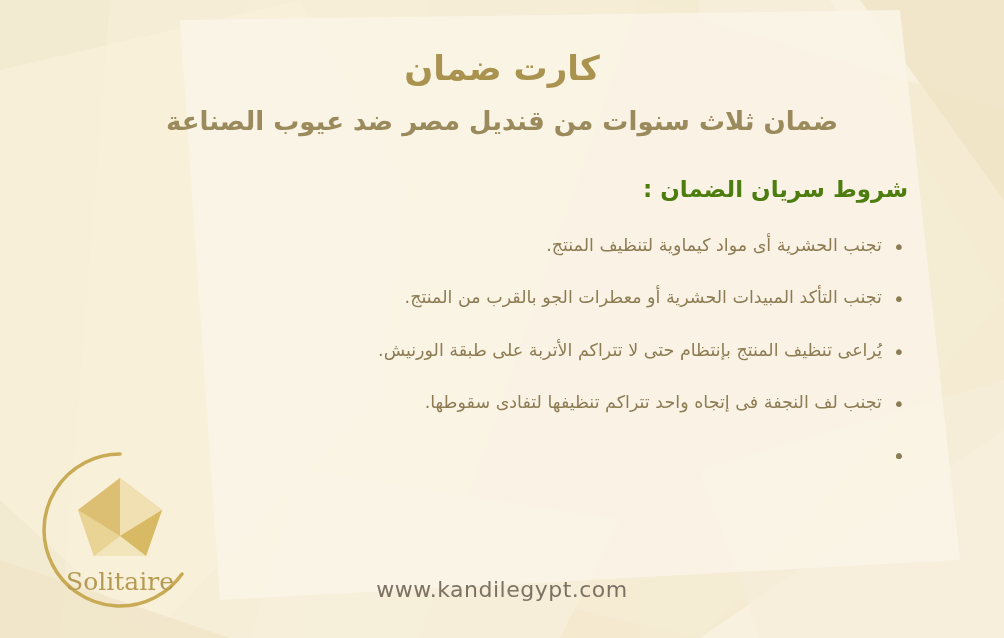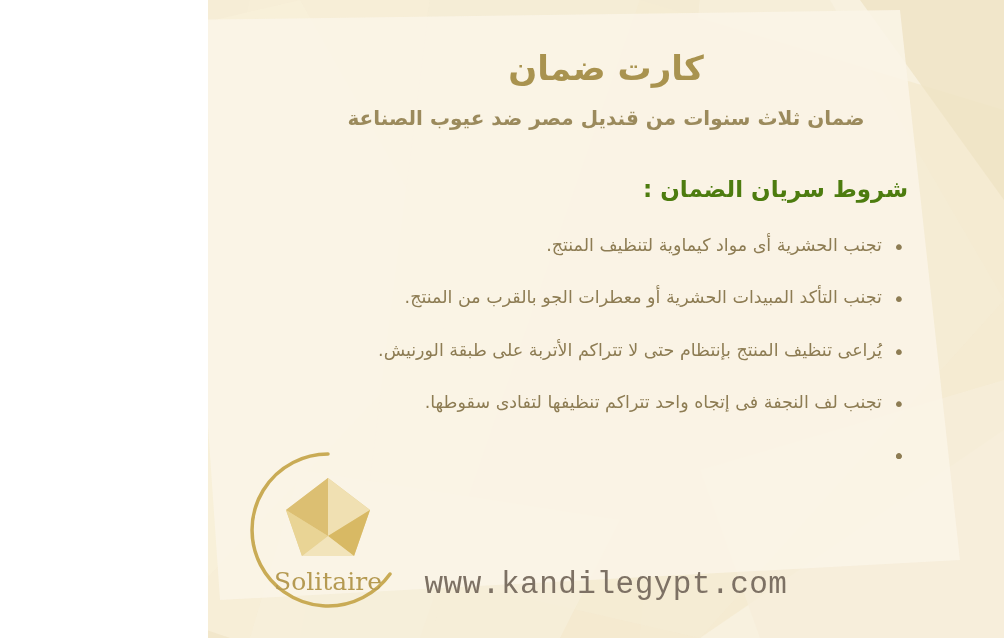--- a/index.html
+++ b/index.html
@@ -5,21 +5,21 @@
   html, body {
     margin: 0;
     padding: 0;
   }
   body {
     font-family: "DejaVu Sans", sans-serif;
     background: #ffffff;
   }
   .card {
     position: relative;
-    width: 796px;
+    width: 1004px;
     height: 638px;
     overflow: hidden;
     background: #f7f1e2;
   }
 
   
   .bg-layer {
     position: absolute;
     inset: 0;
     pointer-events: none;
@@ -50,21 +50,21 @@
     color: #a9934f;
     letter-spacing: 0px;
   }
 
   .subtitle {
     position: absolute;
     top: 106px;
     left: 0;
     right: 0;
     text-align: center;
-    font-size: 20px;
+    font-size: 26px;
     font-weight: bold;
     color: #9b8a5c;
   }
 
   .conditions-heading {
     position: absolute;
     top: 176px;
     right: 96px;
     font-size: 23px;
     font-weight: bold;
@@ -100,25 +100,24 @@
     line-height: 1.3;
     color: #8d7c53;
   }
 
   .website {
     position: absolute;
     bottom: 36px;
     left: 0;
     right: 0;
     text-align: center;
-    font-size: 31px;
+    font-size: 22px;
     color: #7d7164;
     direction: ltr;
     letter-spacing: 0.5px;
-    font-family: Liberation Mono, monospace;
   }
 
   
   .logo {
     position: absolute;
     left: 34px;
     bottom: 22px;
     width: 172px;
     height: 172px;
   }

